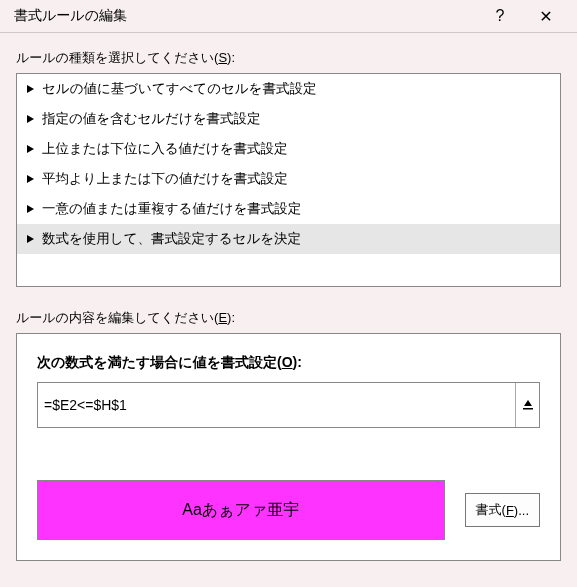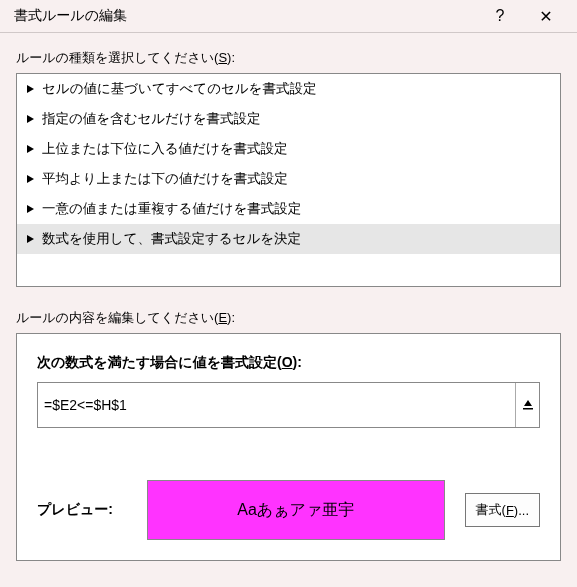--- a/index.html
+++ b/index.html
@@ -216,21 +216,20 @@
         <input class="formula-input" type="text" value="=$E2&lt;=$H$1" style="">
         <div class="ref-btn">
           <svg width="14" height="14" viewBox="0 0 14 14">
             <path d="M7 2 L3 8 L11 8 Z" fill="#000"></path>
             <rect x="2" y="10" width="10" height="1.5" fill="#000"></rect>
           </svg>
         </div>
       </div>
 
       <div class="preview-row">
-        <div class="preview-label">プレビュー:</div>
         <div class="preview-box">
           <span>Aaあぁアァ亜宇</span>
         </div>
         <div class="format-btn">
           <span>書式(</span>
             <span class="underline">F</span>
             <span>)...</span>
         </div>
       </div>
 

